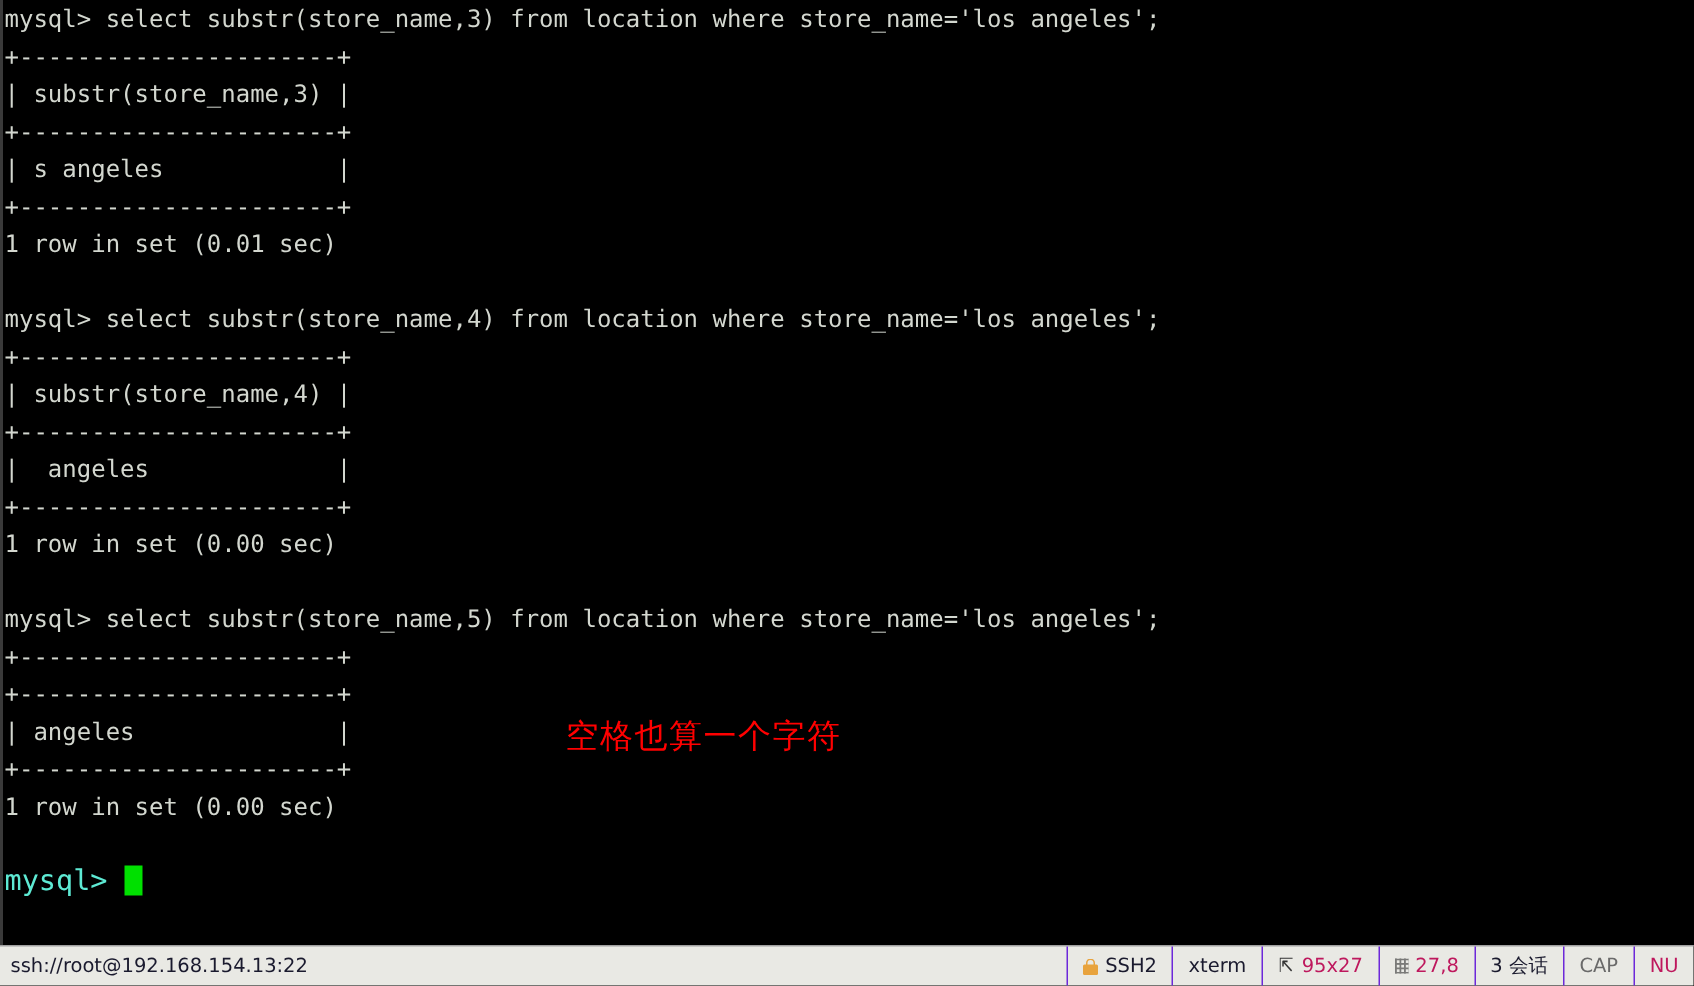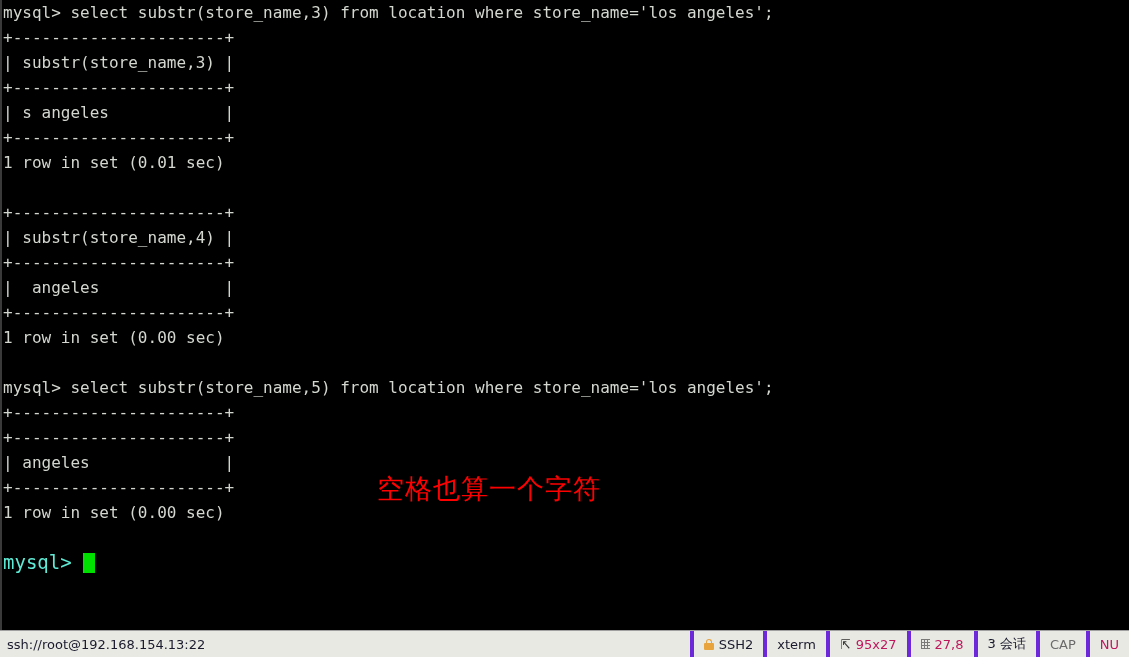--- a/index.html
+++ b/index.html
@@ -81,22 +81,22 @@
     height: 20px;
     background: #00e000;
     vertical-align: -4px;
   }
 
   
   #annotation {
     position: absolute;
     left: 377px;
     top: 475px;
-    font-family: Liberation Mono, monospace;
-    font-size: 27px;
+    font-family: Liberation Serif, serif;
+    font-size: 22px;
     line-height: 32px;
     color: #ff0000;
     white-space: pre;
     letter-spacing: 1px;
     text-align: right;
   }
 
   
   #watermark {
     position: absolute;
@@ -136,21 +136,21 @@
   }
 
   .sb-spacer { flex: 1 1 auto; }
 
   .sb-cell {
     height: 29px;
     display: flex;
     align-items: center;
     gap: 5px;
     padding: 0 10px;
-    border-left: 4px solid #6d28d9;
+    border-left: 1px solid #6d28d9;
     white-space: nowrap;
     flex: 0 0 auto;
   }
 
   .sb-num { color: #be185d; }
 
   .lock-icon {
     display: inline-block;
     width: 10px;
     height: 11px;
@@ -202,20 +202,21 @@
 
     <div id="term-lines">
       <div class="tline">mysql&gt; select substr(store_name,3) from location where store_name='los angeles';</div>
       <div class="tline">+----------------------+</div>
       <div class="tline">| substr(store_name,3) |</div>
       <div class="tline">+----------------------+</div>
       <div class="tline">| s angeles            |</div>
       <div class="tline">+----------------------+</div>
       <div class="tline">1 row in set (0.01 sec)</div>
       <div class="tline blank"></div>
+      <div class="tline">mysql&gt; select substr(store_name,4) from location where store_name='los angeles';</div>
       <div class="tline">+----------------------+</div>
       <div class="tline">| substr(store_name,4) |</div>
       <div class="tline">+----------------------+</div>
       <div class="tline">|  angeles             |</div>
       <div class="tline">+----------------------+</div>
       <div class="tline">1 row in set (0.00 sec)</div>
       <div class="tline blank"></div>
       <div class="tline">mysql&gt; select substr(store_name,5) from location where store_name='los angeles';</div>
       <div class="tline">+----------------------+</div>
       <div class="tline">+----------------------+</div>

